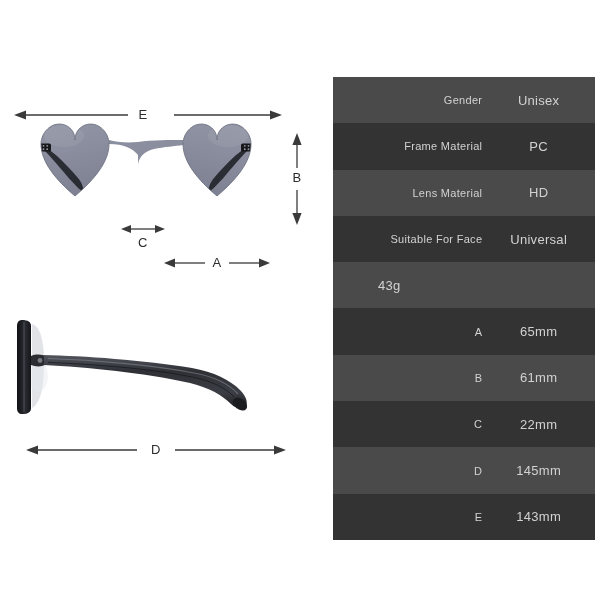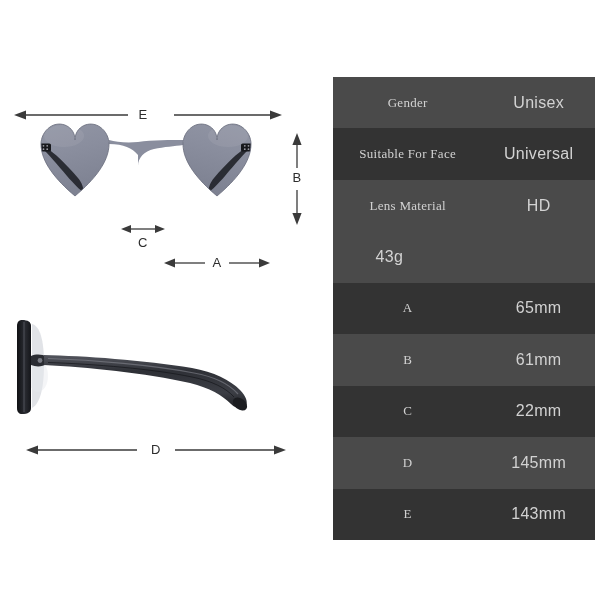--- a/index.html
+++ b/index.html
@@ -47,30 +47,30 @@
   }
   .spec-row {
     flex:1 1 0;
     display:flex;
     align-items:center;
   }
   .spec-row.odd  { background:#4a4a4a; }
   .spec-row.even { background:#333333; }
   .spec-key {
     flex:0 0 57%;
-    text-align:center;
-    font-size:13px;
+    text-align:right;
+    font-size:11px;
     color:#d2d2d2;
     letter-spacing:0.3px;
-    font-family:Liberation Serif, serif;
+    font-family:Liberation Sans, sans-serif;
   }
   .spec-val {
     flex:0 0 43%;
     text-align:center;
-    font-size:16px;
+    font-size:13px;
     color:#d2d2d2;
     letter-spacing:0.3px;
     font-family:"Liberation Sans", sans-serif;
   }
 </style>
 </head>
 <body>
 
 <div id="diagram-panel">
 
@@ -215,32 +215,36 @@
   <div class="dim-label" style="left:141px; top:443px; width:30px;">D</div>
 </div>
 
 <div id="spec-table">
 
   <div class="spec-row odd">
     <div class="spec-key">Gender</div>
     <div class="spec-val">Unisex</div>
   </div>
 
+  <div class="spec-row even">
+    <div class="spec-key">Frame Material</div>
+    <div class="spec-val">PC</div>
+  </div>
+
+  <div class="spec-row odd">
+    <div class="spec-key">Lens Material</div>
+    <div class="spec-val">HD</div>
+  </div>
 
   <div class="spec-row even">
     <div class="spec-key">Suitable For Face</div>
     <div class="spec-val">Universal</div>
   </div>
 
   <div class="spec-row odd">
-    <div class="spec-key">Lens Material</div>
-    <div class="spec-val">HD</div>
-  </div>
-
-  <div class="spec-row odd">
     <div class="spec-val">43g</div>
   </div>
 
   <div class="spec-row even">
     <div class="spec-key">A</div>
     <div class="spec-val">65mm</div>
   </div>
 
   <div class="spec-row odd">
     <div class="spec-key">B</div>

